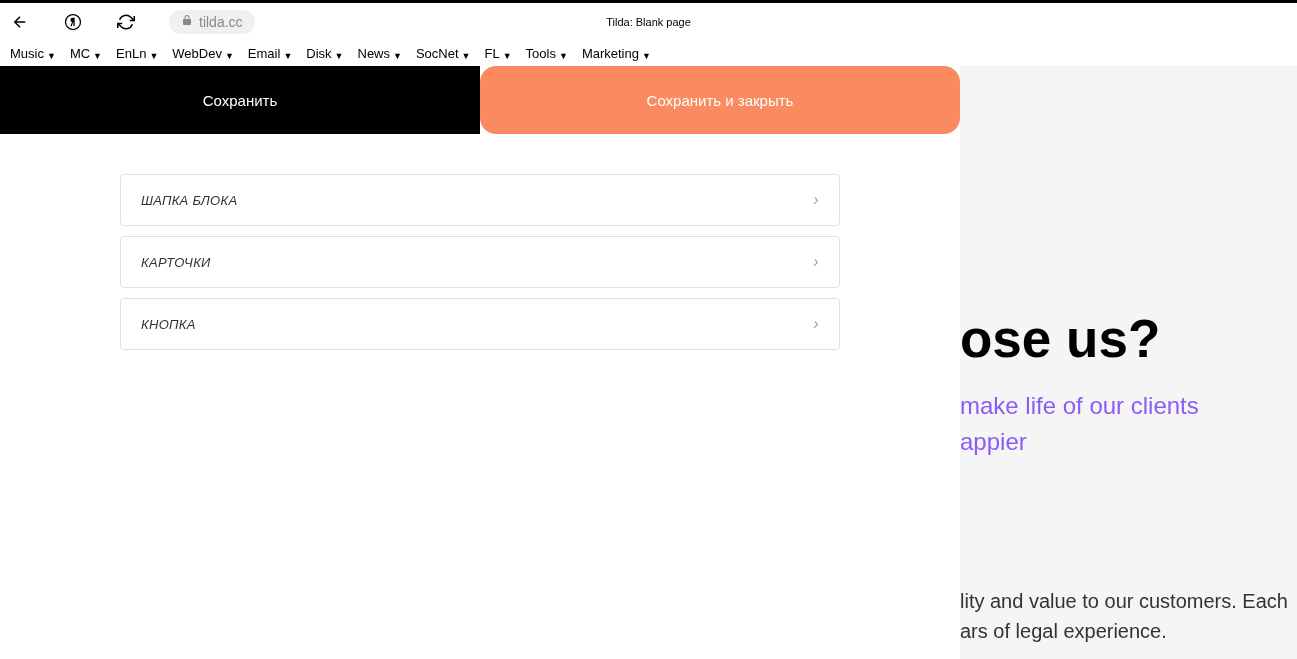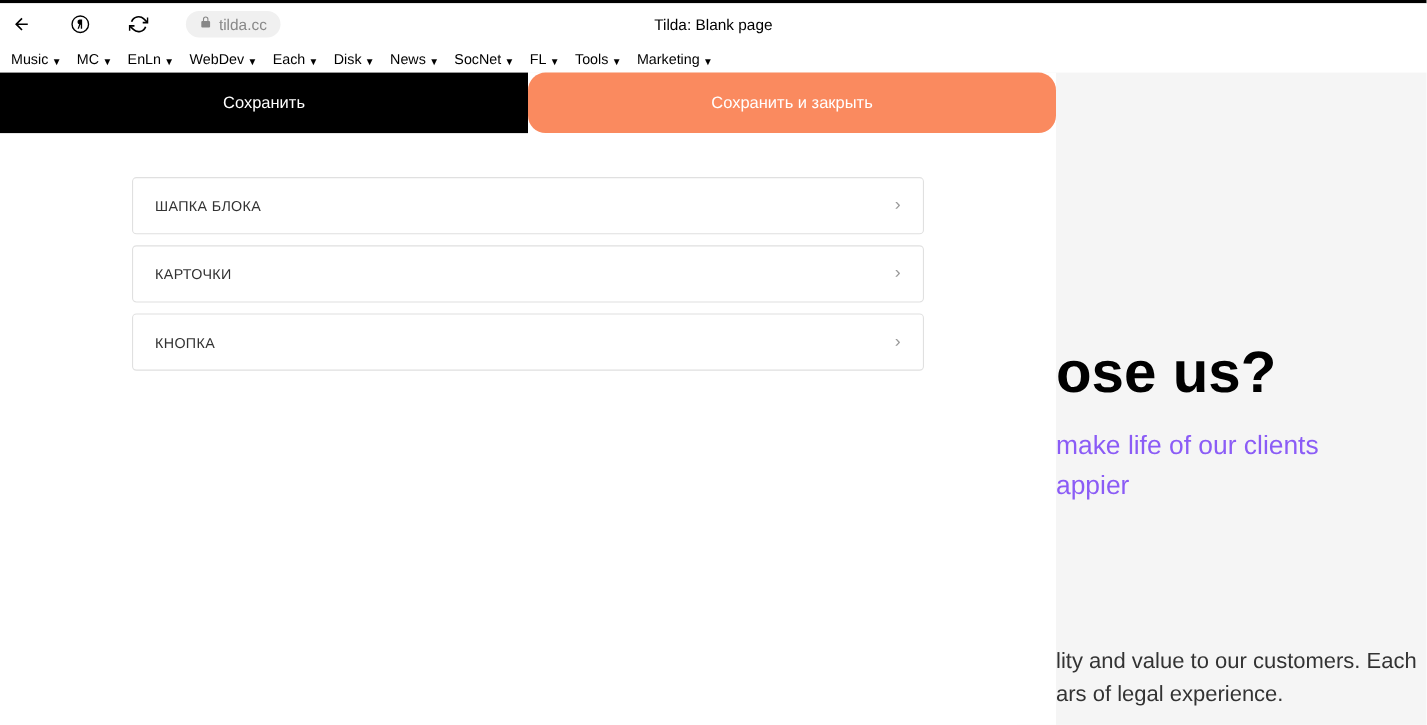--- a/index.html
+++ b/index.html
@@ -46,21 +46,21 @@
       font-size: 12px;
     }
     .url-text {
       color: #888;
       font-size: 14px;
     }
     .page-title-center {
       position: absolute;
       left: 50%;
       transform: translateX(-50%);
-      font-size: 14px;
+      font-size: 11px;
       color: #000;
     }
     .bookmarks-bar {
       height: 26px;
       display: flex;
       align-items: center;
       padding: 0 10px;
       gap: 14px;
       font-size: 13px;
       color: #000;
@@ -117,21 +117,21 @@
     .editor-panel {
       position: absolute;
       top: 0;
       left: 0;
       width: 960px;
       height: 100%;
       background: #fff;
     }
     .editor-header {
       display: flex;
-      height: 55px;
+      height: 68px;
     }
     .save-btn {
       width: 50%;
       background: #000;
       color: #fff;
       display: flex;
       align-items: center;
       justify-content: center;
       font-size: 15px;
       cursor: pointer;
@@ -157,20 +157,21 @@
       border: 1px solid #e0e0e0;
       border-radius: 4px;
       padding: 16px 20px;
       display: flex;
       justify-content: space-between;
       align-items: center;
       cursor: pointer;
       font-size: 13px;
       color: #333;
       letter-spacing: 0.3px;
+      font-style: italic;
     }
     .chevron {
       color: #999;
       font-size: 16px;
     }
   </style>
 </head>
 <body>
 
 <div class="browser-top"></div>
@@ -215,21 +216,21 @@
     </div>
   <div class="bookmark-item">
       <span>EnLn</span>
       <span class="dropdown-arrow">▼</span>
     </div>
   <div class="bookmark-item">
       <span>WebDev</span>
       <span class="dropdown-arrow">▼</span>
     </div>
   <div class="bookmark-item">
-      <span>Each</span>
+      <span>Email</span>
       <span class="dropdown-arrow">▼</span>
     </div>
   <div class="bookmark-item">
       <span>Disk</span>
       <span class="dropdown-arrow">▼</span>
     </div>
   <div class="bookmark-item">
       <span>News</span>
       <span class="dropdown-arrow">▼</span>
     </div>

